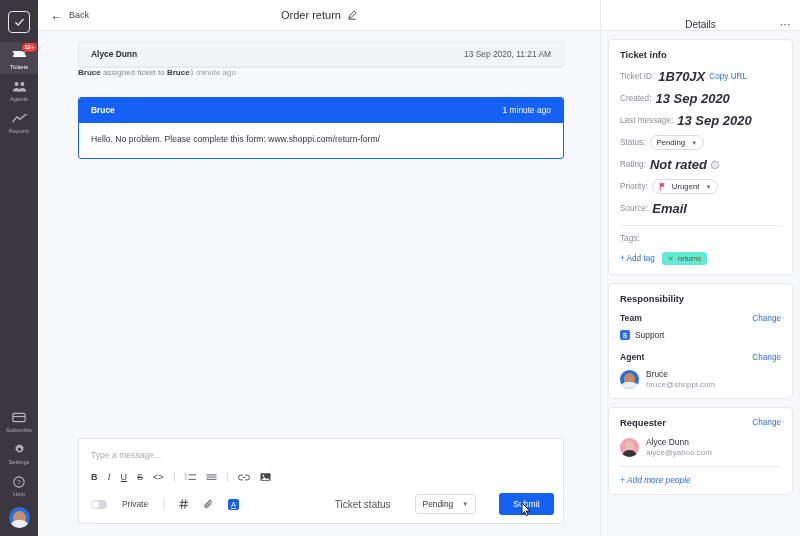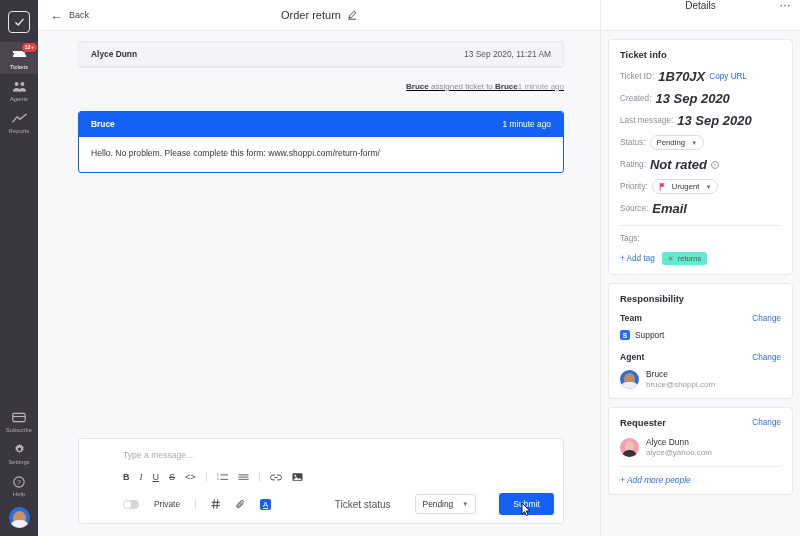--- a/index.html
+++ b/index.html
@@ -94,33 +94,32 @@
   .msg-head .who { font-size: 8.4px; font-weight: bold; color: #2f2f37; }
   .msg-head .when { font-size: 8.4px; color: #555560; }
   .msg-body { padding: 11px 12px 14px 12px; font-size: 8.6px; color: #35353e; }
 
   .msg.outgoing { border-color: #1560f5; }
   .msg.outgoing .msg-head { background: #1560f5; border-bottom-color: #1560f5; }
   .msg.outgoing .msg-head .who,
   .msg.outgoing .msg-head .when { color: #ffffff; }
 
   .event {
-    margin: 14px 36px 20px 40px;
-    display: flex; justify-content: flex-end; align-items: center; text-decoration: underline;
+    margin: 0 36px 20px 40px;
+    display: flex; justify-content: flex-start; align-items: center;
   }
   .event-txt { font-size: 8px; color: #8a8a95; }
   .event-txt b { color: #3a3a44; font-weight: bold; }
   .event-time { font-size: 8px; color: #9a9aa4; }
 
   
   .composer {
     margin: 0 36px 12px 40px; background: #fff;
     border: 1px solid #e1e4ea; border-radius: 3px;
     flex: 0 0 auto;
-    padding-left: 32px;
   }
   .composer-input {
     padding: 11px 12px 8px 12px; font-size: 8.6px; color: #a9acb4;
   }
   .fmt-row {
     display: flex; align-items: center; gap: 10px;
     padding: 4px 12px 6px 12px; color: #4a4a55;
   }
   .fmt { font-size: 9px; cursor: pointer; line-height: 1; color: #45454f; display:flex; }
   .fmt.b { font-weight: bold; }
@@ -166,21 +165,21 @@
   }
 
   
   .details {
     width: 200px; flex: 0 0 200px; background: #f7f8fa;
     border-left: 1px solid #e8eaed; display: flex; flex-direction: column;
   }
   .details-top {
     height: 31px; flex: 0 0 31px; background: #fff;
     border-bottom: 1px solid #e8eaed;
-    display: flex; align-items: flex-start; justify-content: center;
+    display: flex; align-items: flex-end; justify-content: center;
     position: relative;
   }
   .details-top .dt { font-size: 10px; color: #33333b; }
   .dots {
     position: absolute; right: 9px; font-size: 11px; color: #4a4a55;
     letter-spacing: .5px; cursor: pointer; line-height: 1;
   }
   .dpanels { padding: 8px 7px; overflow: hidden; }
   .card {
     background: #fff; border: 1px solid #e7e9ed; border-radius: 4px;

